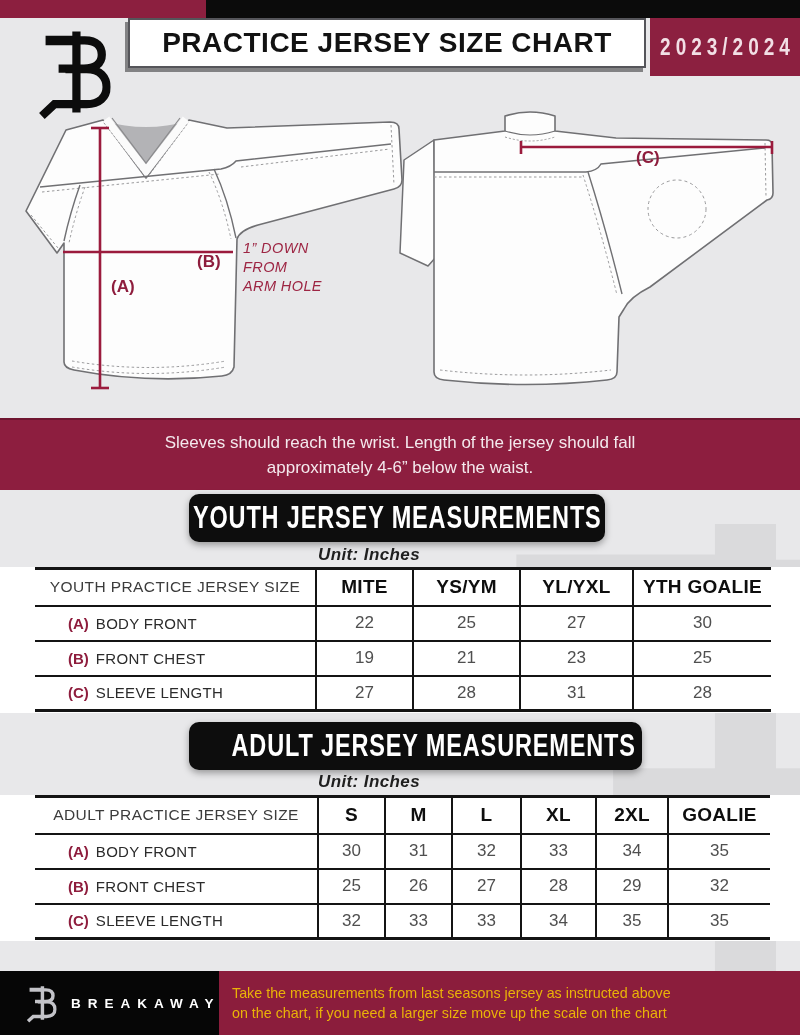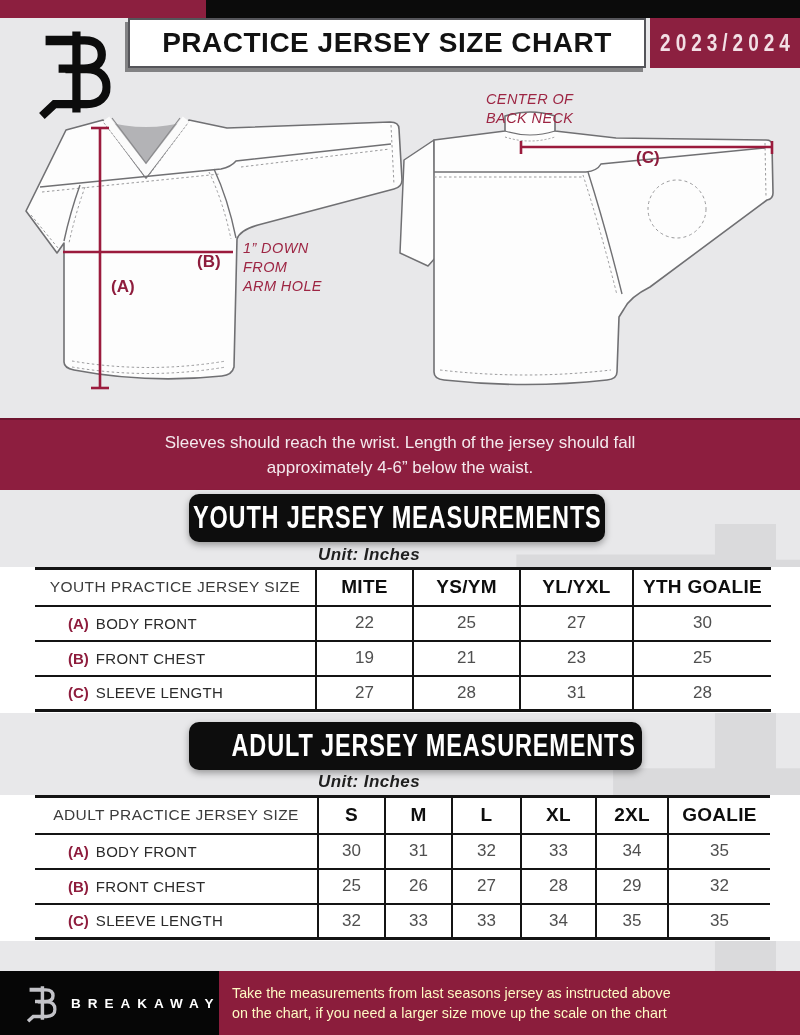--- a/index.html
+++ b/index.html
@@ -7,21 +7,21 @@
   #page{position:relative;width:800px;height:1035px;background:#e8e8ea;overflow:hidden;margin:0 auto;}
   
   .strip{position:absolute;top:0;height:18px;}
   .strip.maroon{left:0;width:206px;background:#8c1f3f;}
   .strip.black{left:206px;width:594px;background:#0b0b0b;}
   
   .title-box{position:absolute;left:128px;top:18px;width:518px;height:50px;background:#fff;
     border:2px solid #55555a;box-shadow:-3px 4px 0 rgba(45,45,48,.55);
     display:flex;align-items:center;justify-content:center;box-sizing:border-box;}
   .title-box span{font-size:28px;font-weight:bold;color:#121212;letter-spacing:.5px;white-space:nowrap;}
-  .year-box{position:absolute;left:650px;top:18px;width:150px;height:50px;background:#8c2040;
+  .year-box{position:absolute;left:650px;top:18px;width:150px;height:58px;background:#8c2040;
     display:flex;align-items:center;justify-content:center;}
   .year-box span{display:inline-block;font-size:19px;font-weight:bold;color:#f2dfe5;
     letter-spacing:5px;transform:scaleY(1.25);margin-right:-5px;}
   .logo-top{position:absolute;left:30px;top:24px;width:86px;height:96px;color:#0c0c0c;}
   
   .diagram-svg{position:absolute;left:0;top:17px;width:800px;height:401px;}
   .anno{position:absolute;color:#9d2543;}
   .anno .key{font-weight:bold;font-size:17px;font-style:normal;color:#8e1d3d;}
   .anno.desc{font-style:italic;font-size:14.5px;line-height:19px;letter-spacing:.4px;font-weight:500;}
   
@@ -51,21 +51,21 @@
   td.rowlabel .rowname{color:#2b2b2b;letter-spacing:.3px;}
   td.val{text-align:center;font-size:17px;color:#4f4f4f;}
   
   .watermark{position:absolute;left:440px;top:468px;width:560px;height:740px;color:#6e6e72;opacity:.11;pointer-events:none;}
   
   .footer{position:absolute;left:0;top:971px;width:800px;height:64px;}
   .footer .fblack{position:absolute;left:0;top:0;width:219px;height:64px;background:#060606;
     display:flex;align-items:center;}
   .footer .fmaroon{position:absolute;left:219px;top:0;width:581px;height:64px;background:#8b1d3c;
     display:flex;flex-direction:column;justify-content:center;padding-left:13px;box-sizing:border-box;}
-  .footer .fmaroon div{color:#fef9c3;font-size:14.3px;line-height:20px;white-space:nowrap;}
+  .footer .fmaroon div{color:#eab308;font-size:14.3px;line-height:20px;white-space:nowrap;}
   .logo-foot{width:34px;height:40px;color:#c3c3c8;margin-left:24px;}
   .brandname{color:#fff;font-weight:bold;font-size:13.5px;letter-spacing:7px;margin-left:13px;}
 </style>
 </head>
 <body>
 
 <div id="page">
 
   <svg width="0" height="0" style="position:absolute">
     <symbol id="bmono" viewBox="0 0 110 140">
@@ -150,24 +150,20 @@
     <div>1” DOWN</div>
     <div>FROM</div>
     <div>ARM HOLE</div>
   </div>
   <div class="anno" style="left:111px;top:277px;">
     <span class="key">(A)</span>
   </div>
   <div class="anno" style="left:636px;top:148px;">
     <span class="key">(C)</span>
   </div>
-  <div class="anno desc" style="left:486px;top:90px;">
-    <div>CENTER OF</div>
-    <div>BACK NECK</div>
-  </div>
 
   <div class="notice">
     <div>Sleeves should reach the wrist. Length of the jersey should fall</div>
     <div>approximately 4-6” below the waist.</div>
   </div>
 
   <div class="watermark">
     <svg width="560" height="740" viewBox="0 0 110 140" preserveAspectRatio="xMinYMin meet">
         <use href="#bmono"></use>
       </svg>

